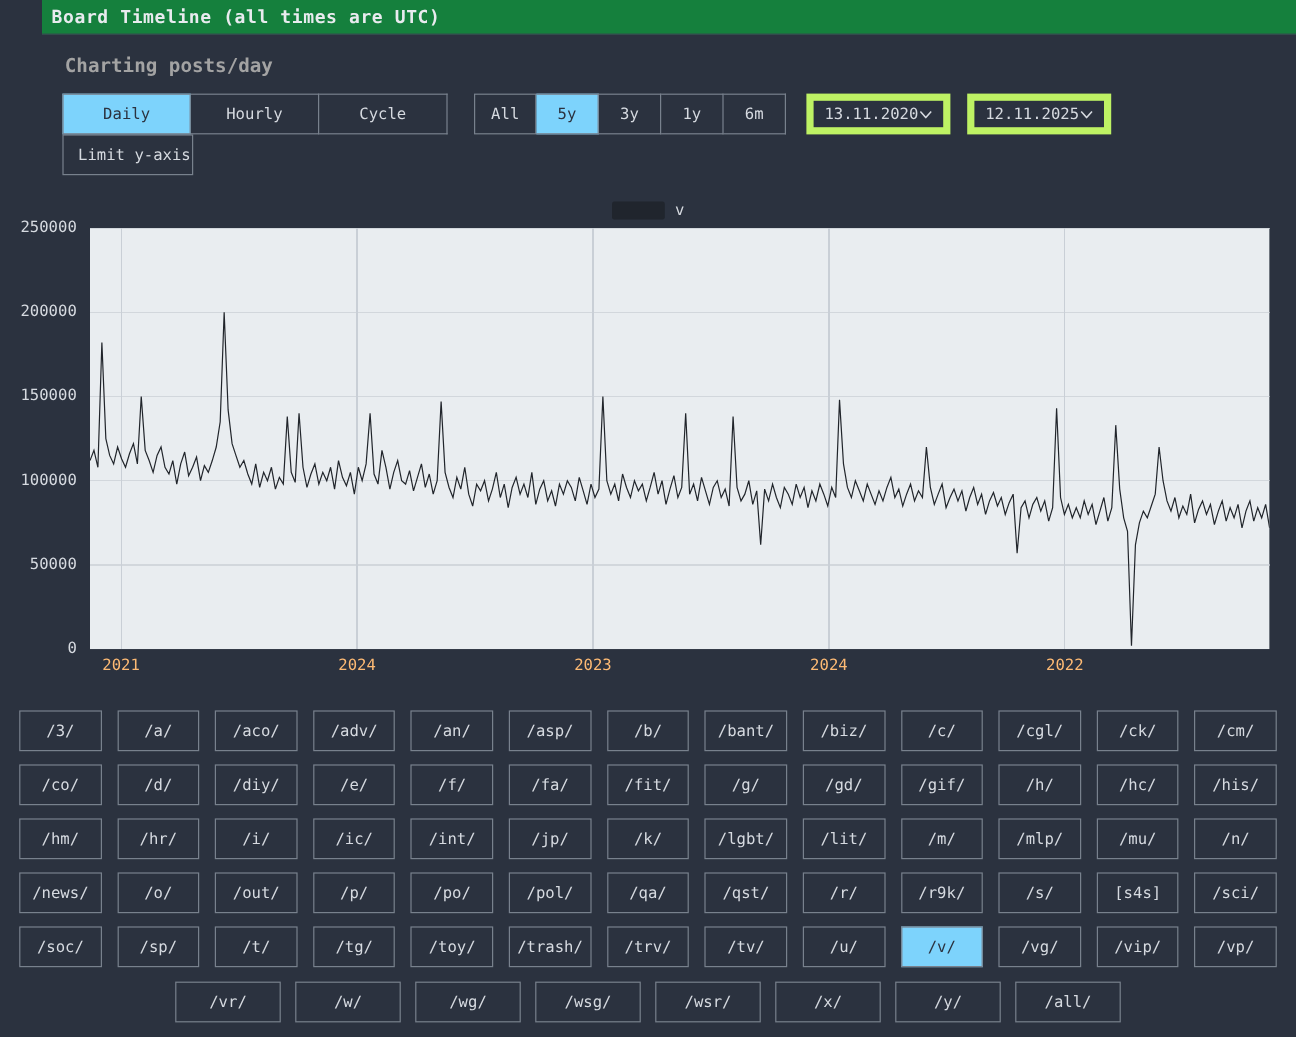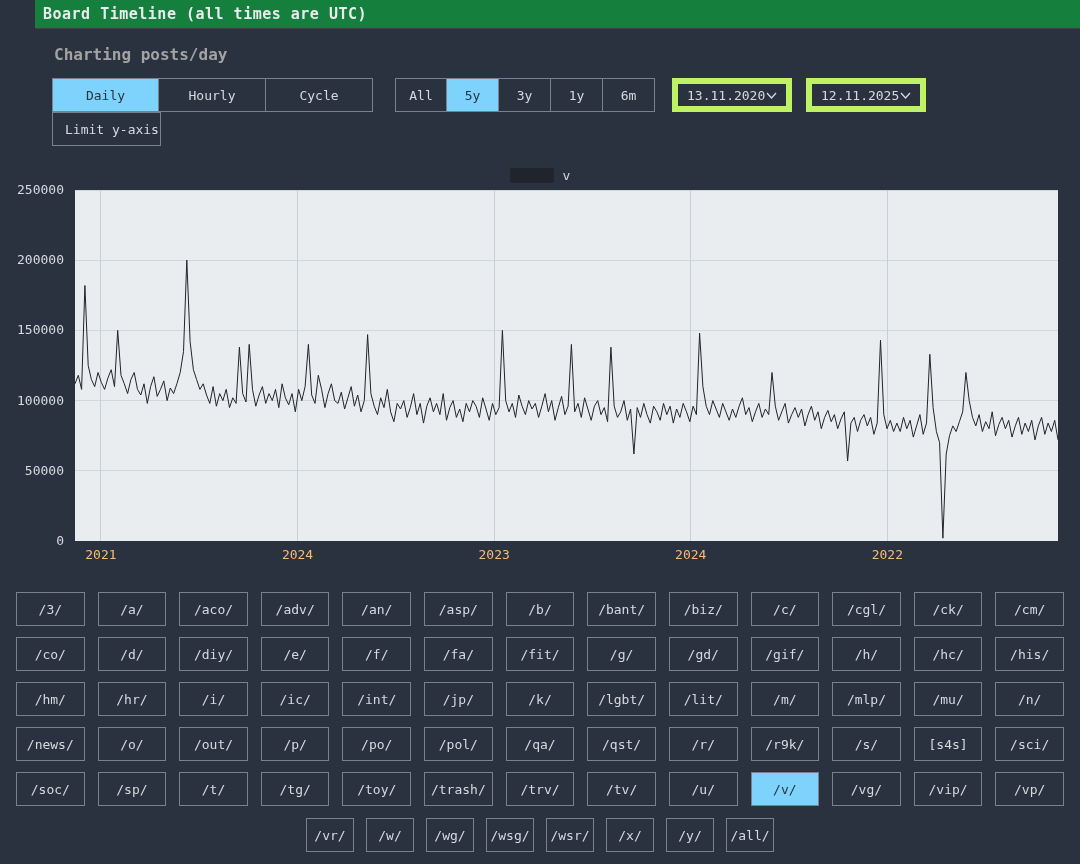--- a/index.html
+++ b/index.html
@@ -39,21 +39,21 @@
   .sel1{margin-left:17px;} .sel2{margin-left:14px;}
   .legend{display:flex;justify-content:center;align-items:center;margin-top:21px;gap:9px;height:16px;}
   .legend-swatch{width:44px;height:15px;border-radius:2px;background:#20252d;cursor:pointer;}
   .legend-label{font-size:13px;color:#d6dae0;}
   .chart-wrap{position:relative;margin-top:7px;height:382px;}
   .plot-svg{position:absolute;left:75px;top:0;display:block;}
   .y-label{position:absolute;left:0;width:64px;text-align:right;font-size:13px;color:#d6dae0;line-height:18px;}
   .x-label{position:absolute;top:357px;transform:translateX(-50%);font-size:13px;color:#fdba74;}
   .board-grid{display:grid;grid-template-columns:repeat(13,1fr);gap:11px 13px;margin:20px 16px 0;}
   .board-last{display:flex;justify-content:center;gap:12px;margin-top:12px;}
-  .board-last .btn{width:48px;}
+  .board-last .btn{width:88px;}
 </style>
 </head>
 <body>
 
 <div class="titlebar">
   <span>Board Timeline (all times are UTC)</span>
 </div>
 
 <div class="heading">Charting posts/day</div>
 

